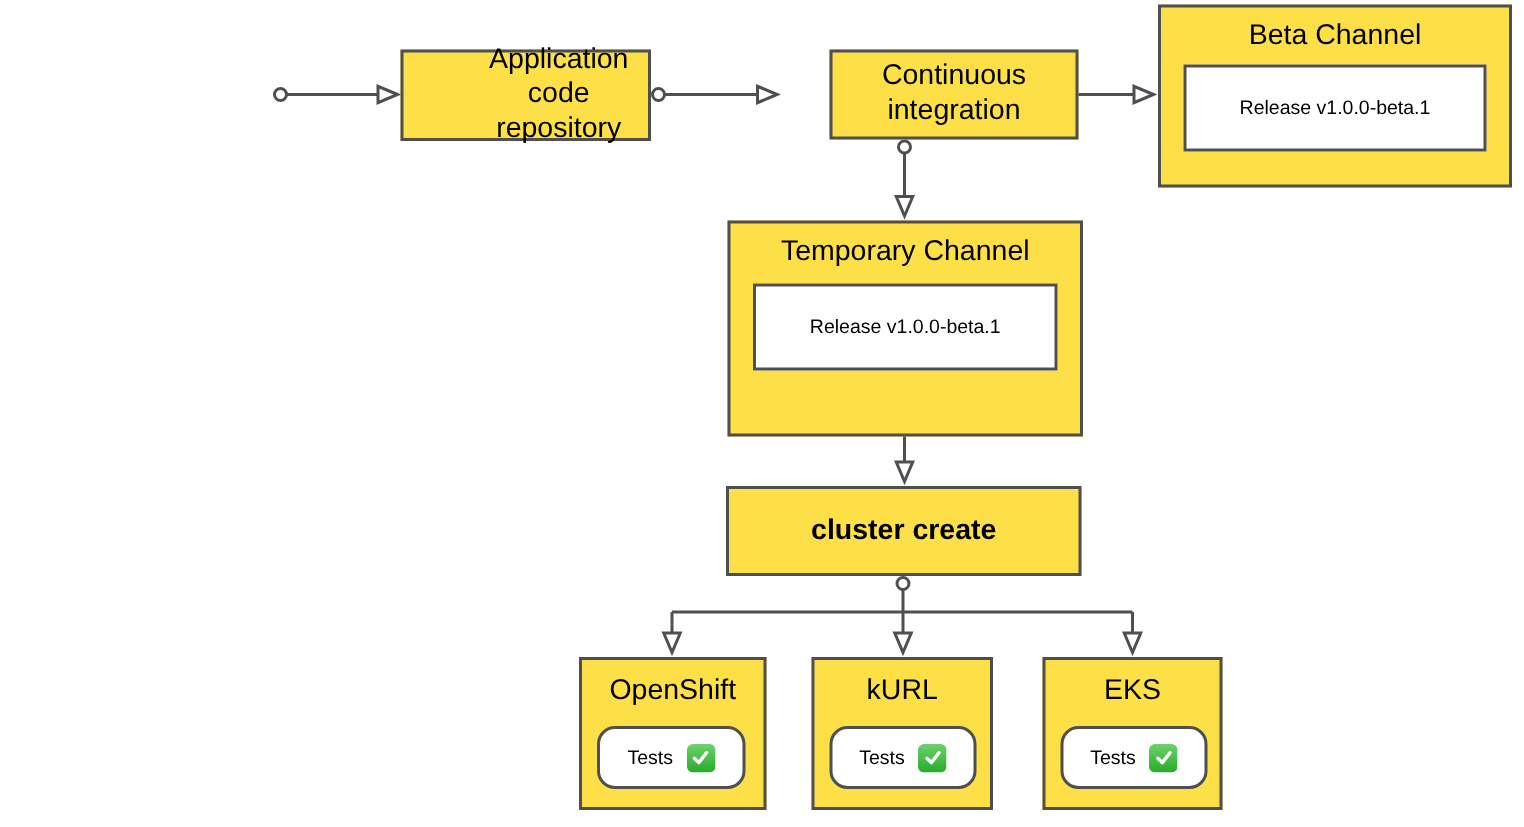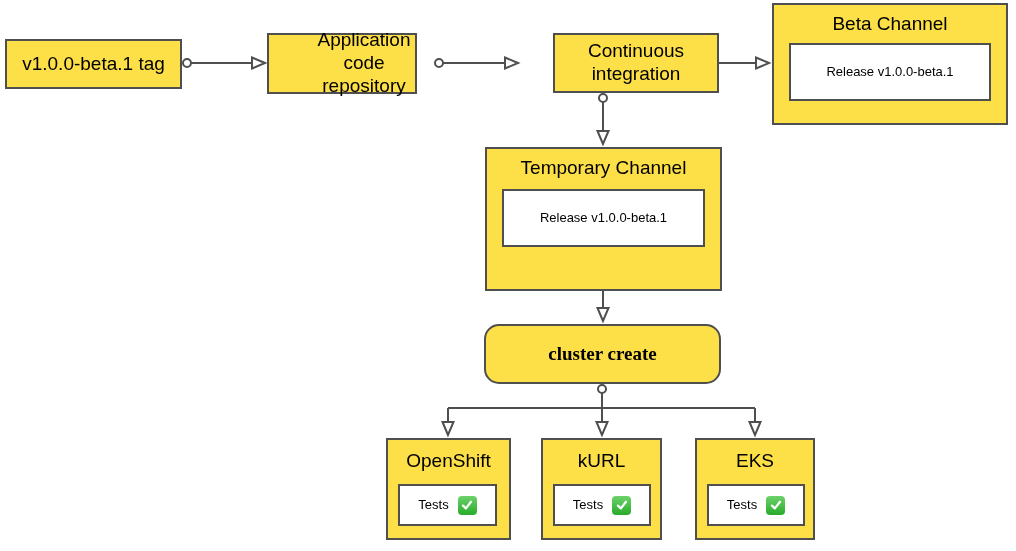--- a/index.html
+++ b/index.html
@@ -40,27 +40,26 @@
   .group-title.small{height:42px;}
   .inner{
     position:absolute;
     border:2px solid var(--stroke);
     background:#ffffff;
     box-sizing:border-box;
     display:flex;align-items:center;justify-content:center;
     font-size:13px;
   }
   .mono{
-    font-family:Liberation Serif, serif;
+    font-family:Liberation Sans, sans-serif;
     font-weight:bold;
     font-size:19px;
     letter-spacing:0px;
-    border-radius:15px;
   }
-  .tests{gap:9px;}
+  .tests{gap:9px;border-radius:12px;}
   .check{
     width:19px;height:19px;
     border-radius:4px;
     background-color:var(--check);
     background-image:linear-gradient(180deg, rgba(255,255,255,.30), rgba(0,0,0,.10));
     display:inline-flex;align-items:center;justify-content:center;
     flex:0 0 auto;
   }
   .check svg{display:block;}
 </style>
@@ -103,25 +102,22 @@
 
     <g>
       <circle class="dot" cx="602" cy="389" r="4"></circle>
       <path class="wire" d="M602,393 L602,408 M448,408 L755,408 M448,408 L448,422 M602,408 L602,422 M755,408 L755,422"></path>
       <path class="head" d="M448,435 L442.5,422 L453.5,422 Z"></path>
       <path class="head" d="M602,435 L596.5,422 L607.5,422 Z"></path>
       <path class="head" d="M755,435 L749.5,422 L760.5,422 Z"></path>
     </g>
   </svg>
 
-  <div class="node" style="left:5px;top:39px;width:177px;height:50px;">
-    <span>v1.0.0-beta.1 tag</span>
-  </div>
 
-  <div class="node" style="left:267px;top:33px;width:150px;height:61px;padding-left:44px;">
+  <div class="node" style="left:267px;top:33px;width:167px;height:61px;padding-left:44px;">
     <span>Application code repository</span>
   </div>
 
   <div class="node" style="left:521px;top:33px;width:166px;height:60px;margin-left:32px;">
     <span>Continuous integration</span>
   </div>
 
   <div class="node group" style="left:772px;top:3px;width:236px;height:122px;">
     <div class="group-title">Beta Channel</div>
     <div class="inner" style="left:15px;top:38px;width:202px;height:58px;">

